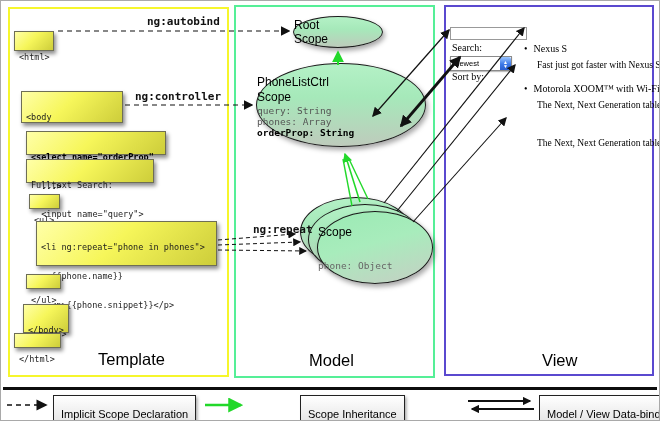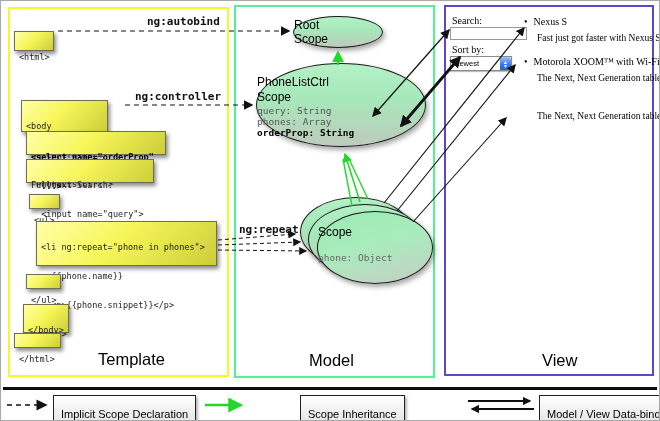--- a/index.html
+++ b/index.html
@@ -16,21 +16,21 @@
            font:8.5px/9.6px "DejaVu Sans Mono",monospace;color:#1c1c1c;
            padding:2px 4px;white-space:pre;}
   .codebox.bold{font-weight:bold;color:#000;}
   .anno{position:absolute;z-index:3;font:bold 11px "DejaVu Sans Mono",monospace;color:#111;white-space:pre;}
   .ellipse{position:absolute;z-index:2;box-sizing:border-box;border:1.6px solid #1a1a1a;border-radius:50%;
            background:linear-gradient(180deg,#b4f1c6 0%,#a6e9ba 40%,#becbbc 100%);
            box-shadow:2px 3px 5px rgba(0,0,0,.35);text-align:left;
            font:12px/15px "Liberation Sans",sans-serif;color:#000;}
   .ellipse .mono{font:9.5px/11px "DejaVu Sans Mono",monospace;color:#555;white-space:pre;}
   .ellipse .mono.bold{font-weight:bold;color:#000;}
-  .vtext{position:absolute;z-index:3;font:10px "Liberation Serif",serif;color:#000;white-space:nowrap;}
+  .vtext{position:absolute;z-index:3;font:10px "Liberation Serif",serif;color:#000;white-space:nowrap;margin-top:27px;}
   .v-desc{font-size:9.5px;}
   .v-name::before{content:"\2022";margin-right:6px;font-size:10px;}
   .v-input{position:absolute;z-index:3;box-sizing:border-box;border:1px solid #999;background:#fff;
            font:9px "Liberation Serif",serif;padding:0 2px;}
   .v-select{position:absolute;z-index:3;box-sizing:border-box;border:1px solid #8a8a8a;background:#fff;
             box-shadow:0 1px 1px rgba(0,0,0,.25);display:flex;align-items:center;gap:20px;}
   .v-select .val{flex:1;font:7.5px "Liberation Sans",sans-serif;padding-left:3px;color:#000;}
   .v-select .stepper{width:11px;align-self:stretch;border-radius:0 2px 2px 0;
             background:linear-gradient(180deg,#9cc6ff 0%,#3c79e8 55%,#2a5fd0 100%);
             display:flex;flex-direction:column;align-items:center;justify-content:center;color:#fff;
@@ -52,21 +52,21 @@
   <div class="col col-view"></div>
 
   <div class="col-label" style="left:97px;top:349px;">Template</div>
   <div class="col-label" style="left:308px;top:350px;">Model</div>
   <div class="col-label" style="left:541px;top:350px;">View</div>
 
   <div class="codebox" style="left:13px;top:30px;width:40px;height:20px;">
     <div>&lt;html&gt;</div>
   </div>
 
-  <div class="codebox" style="left:20px;top:90px;width:87px;height:32px;margin-top:9px;">
+  <div class="codebox" style="left:20px;top:90px;width:102px;height:32px;">
     <div>&lt;body</div>
     <div> ng:controller=</div>
     <div> "PhoneListCtrl"&gt;</div>
   </div>
 
   <div class="codebox bold" style="left:25px;top:130px;width:140px;height:24px;">
     <div>&lt;select name="orderProp"</div>
     <div>  ...&gt;</div>
   </div>
 
@@ -93,40 +93,40 @@
   <div class="codebox" style="left:22px;top:303px;width:46px;height:29px;">
     <div>&lt;/body&gt;</div>
   </div>
 
   <div class="codebox" style="left:13px;top:332px;width:47px;height:15px;">
     <div>&lt;/html&gt;</div>
   </div>
 
   <div class="anno" style="left:146px;top:14px;">ng:autobind</div>
   <div class="anno" style="left:134px;top:89px;">ng:controller</div>
-  <div class="anno" style="left:238px;top:222px;">ng:repeat</div>
+  <div class="anno" style="left:252px;top:222px;">ng:repeat</div>
 
   <div class="ellipse" style="left:292px;top:15px;width:90px;height:32px;padding-top:1px;line-height:14px;">
     <div>Root</div>
     <div>Scope</div>
   </div>
 
   <div class="ellipse" style="left:255px;top:62px;width:170px;height:84px;padding-top:11px;">
     <div>PhoneListCtrl</div>
     <div>Scope</div>
     <div class="mono">query: String</div>
     <div class="mono">phones: Array</div>
     <div class="mono bold">orderProp: String</div>
   </div>
 
   <div class="ellipse" style="left:299px;top:196px;width:112px;height:70px;"></div>
   <div class="ellipse" style="left:307px;top:203px;width:114px;height:71px;"></div>
   <div class="ellipse" style="left:316px;top:210px;width:116px;height:73px;padding-top:13px;background:linear-gradient(165deg,#9beab4 0%,#a8ecbc 45%,#c6cfc4 100%);">
     <div>Scope</div>
-    <div class="mono" style="margin-top:12px;color:#666;">phone: Object</div>
+    <div class="mono" style="margin-top:20px;color:#666;">phone: Object</div>
   </div>
 
   <div class="vtext" style="left:451px;top:14px;">Search:</div>
   <input class="v-input" style="left: 449px; top: 26px; width: 77px; height: 13px;" readonly="">
   <div class="vtext" style="left:451px;top:43px;">Sort by:</div>
   <div class="v-select" style="left:449px;top:55px;width:62px;height:15px;">
     <span class="val">Newest</span>
     <span class="stepper">
         <span>▲</span>
         <span>▼</span>

